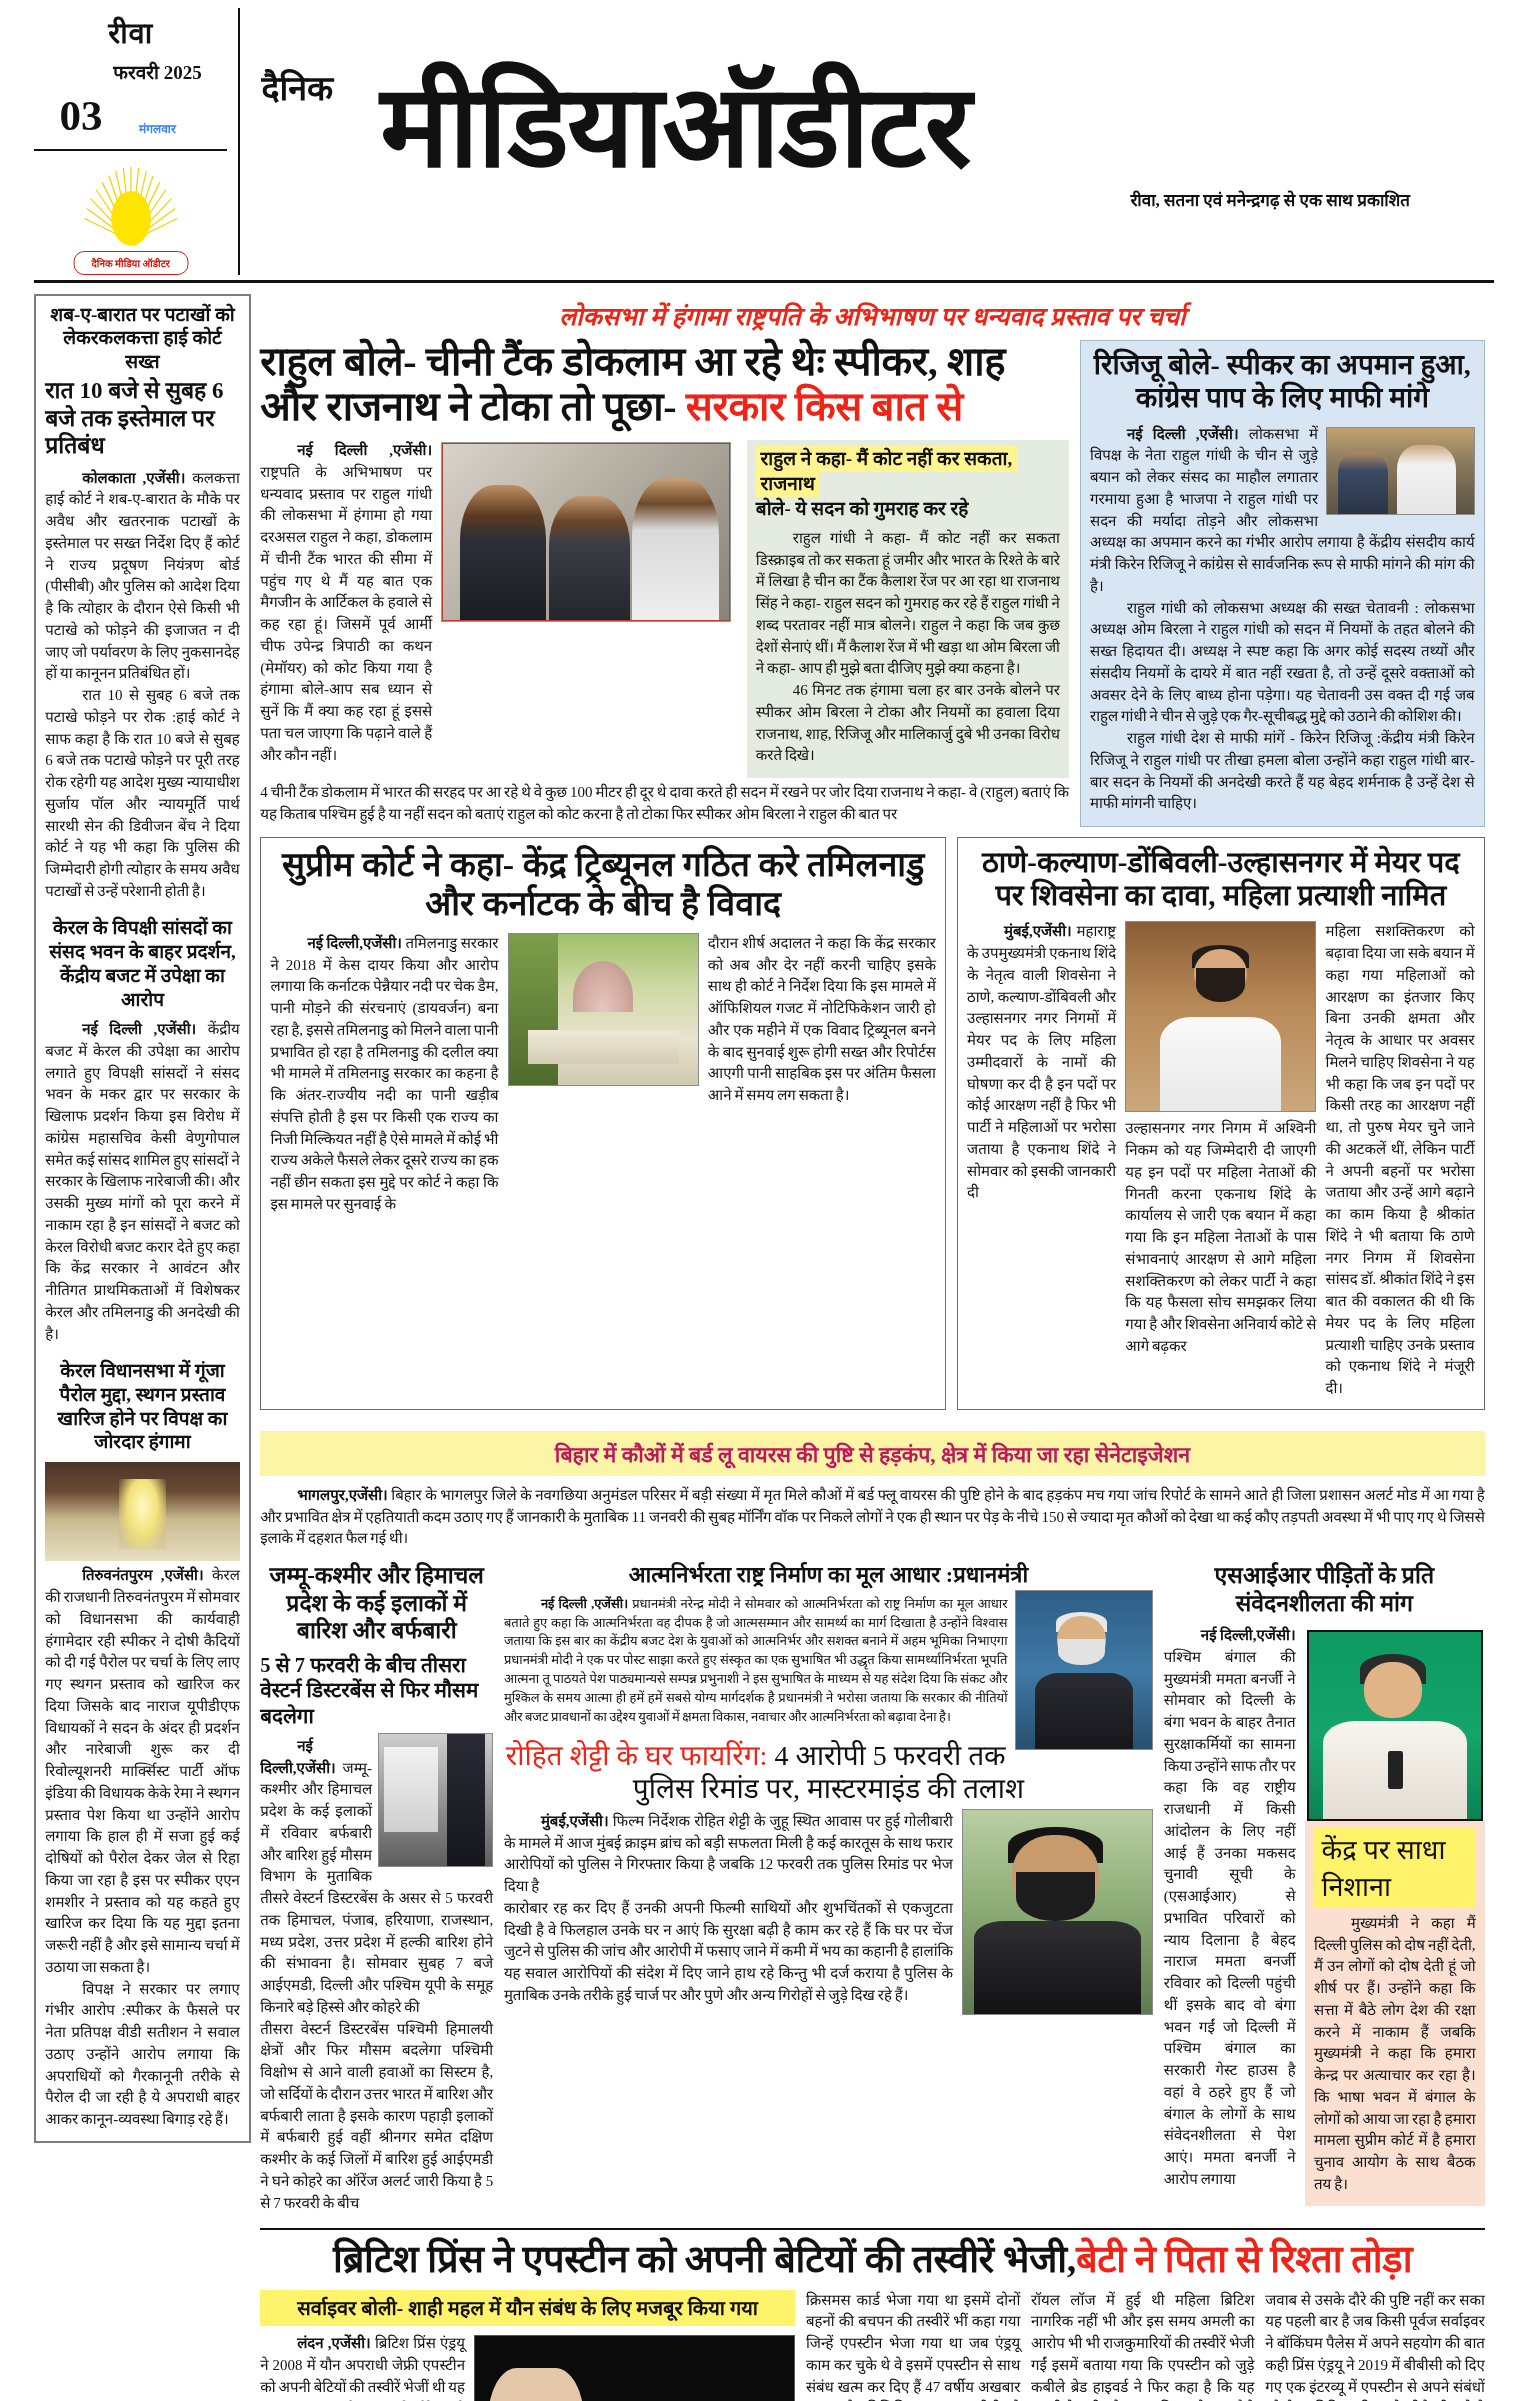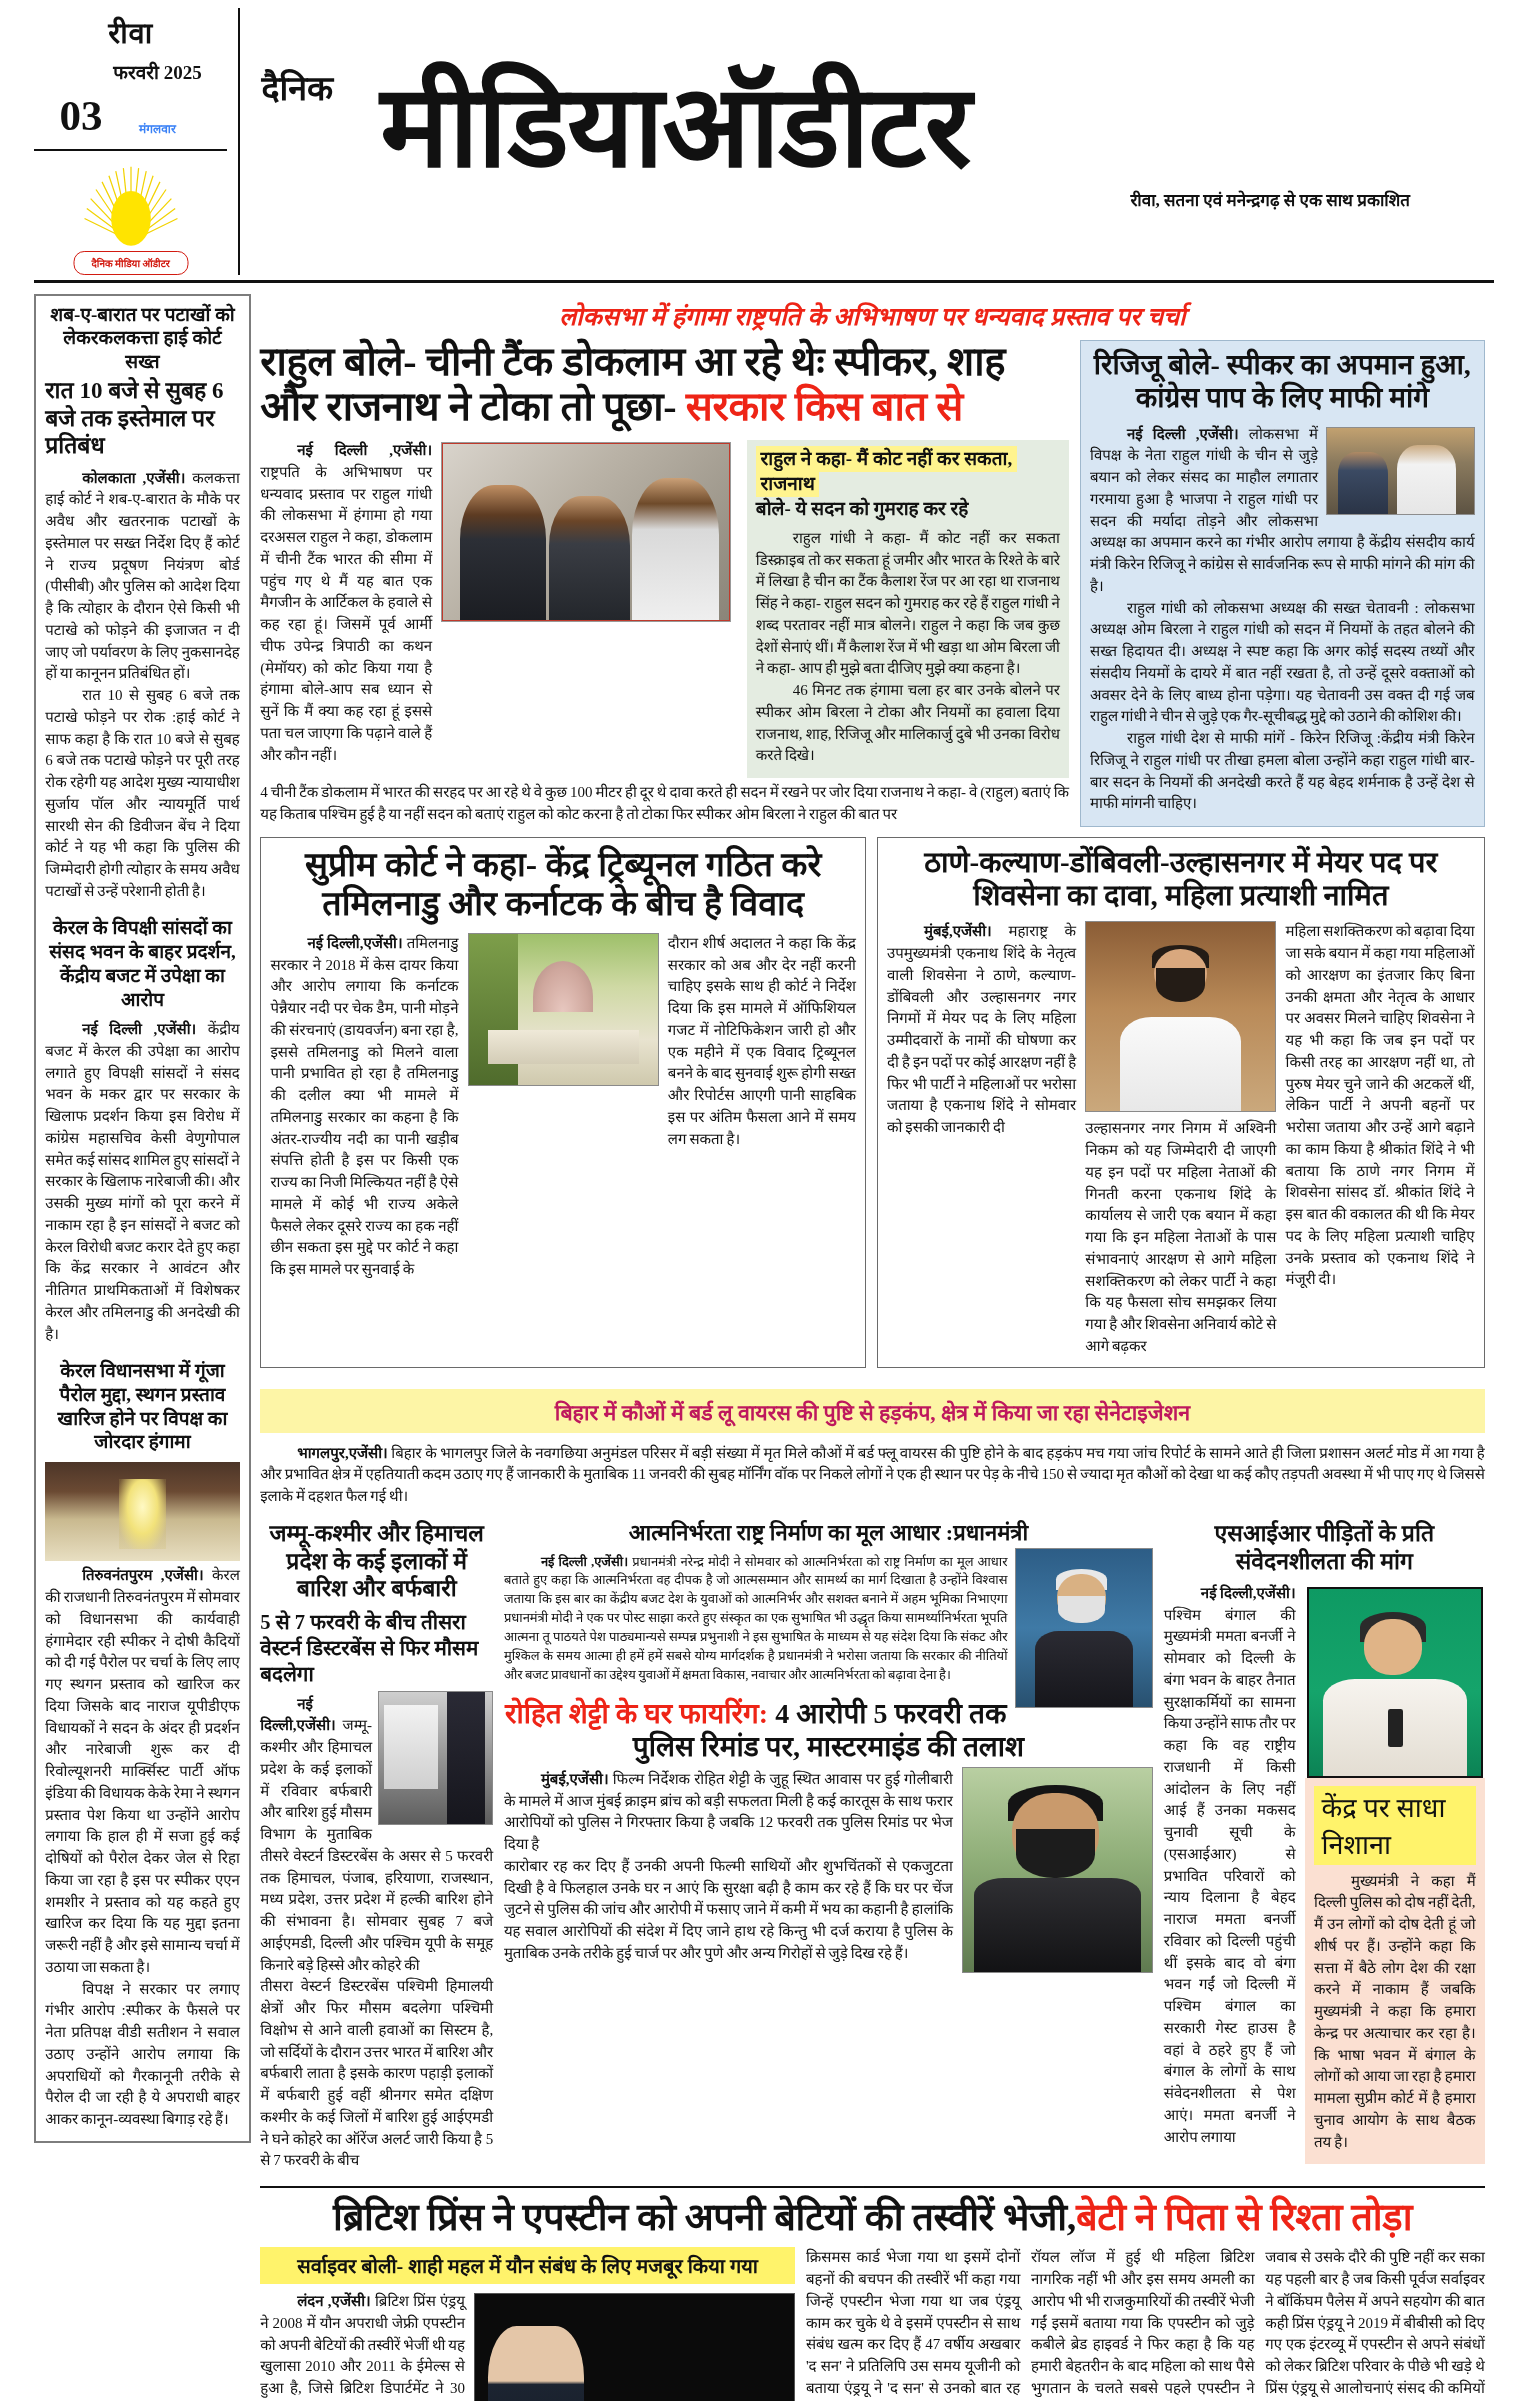--- a/index.html
+++ b/index.html
@@ -279,21 +279,21 @@
   .mamata-pic .mic{ position:absolute; left:46%; bottom:16%; width:9%; height:20%;
     background:#222; border-radius:2.3px;}
   .peachbox {
     background: #fbe0d2; padding: 7.6px 9.2px 10.7px 9.2px; margin-top: 0;
   }
   .peach-title {
     background:#fff36b; display:inline-block; padding: 2.3px 7.6px;
     font-size: 27px; font-weight: normal; color:#111;
   }
 
-  .rs-head { font-size: 28px; font-weight: bold; line-height: 1.18; color: #111; text-align:center;}
+  .rs-head { font-size: 28px; font-weight: normal; line-height: 1.18; color: #111; text-align:center;}
   .rs-head .red { color: #ee2416; }
   .rs-pic {
     width: 191px; height: 206px; float: right; margin: 4.6px 0 6.1px 9.2px;
     background: linear-gradient(180deg,#b9cfa2 0%,#8fae78 45%,#5f7a50 100%);
     position: relative; overflow: hidden; border:0.8px solid #8a8a8a;
   }
   .rs-pic .face{ position:absolute; left:26%; top:12%; width:46%; height:40%;
     background:#c99a6c; border-radius:46%;}
   .rs-pic .hair{ position:absolute; left:24%; top:8%; width:50%; height:18%;
     background:#141414; border-radius:50% 50% 0 0;}
@@ -472,21 +472,21 @@
               <div class="tree"></div>
                 <div class="dome"></div>
                 <div class="base"></div>
             </div>
             <div style="flex:1">
               <p class="body-txt">दौरान शीर्ष अदालत ने कहा कि केंद्र सरकार को अब और देर नहीं करनी चाहिए इसके साथ ही कोर्ट ने निर्देश दिया कि इस मामले में ऑफिशियल गजट में नोटिफिकेशन जारी हो और एक महीने में एक विवाद ट्रिब्यूनल बनने के बाद सुनवाई शुरू होगी सख्त और रिपोर्टस आएगी पानी साहबिक इस पर अंतिम फैसला आने में समय लग सकता है।</p>
             </div>
           </div>
         </div>
 
-        <div class="sc-col" style="width:608px;flex:none">
+        <div class="sc-col" style="width:528px;flex:none">
           <div class="sc-head" style="font-size:29px">ठाणे-कल्याण-डोंबिवली-उल्हासनगर में मेयर पद पर शिवसेना का दावा, महिला प्रत्याशी नामित</div>
           <div class="sc-grid">
             <div style="flex:1">
               <p class="body-txt indent"><span class="lede">मुंबई,एजेंसी।</span>
                 <span>महाराष्ट्र के उपमुख्यमंत्री एकनाथ शिंदे के नेतृत्व वाली शिवसेना ने ठाणे, कल्याण-डोंबिवली और उल्हासनगर नगर निगमों में मेयर पद के लिए महिला उम्मीदवारों के नामों की घोषणा कर दी है इन पदों पर कोई आरक्षण नहीं है फिर भी पार्टी ने महिलाओं पर भरोसा जताया है एकनाथ शिंदे ने सोमवार को इसकी जानकारी दी</span></p>
             </div>
             <div style="flex:none;width:191px">
               <div class="thane-pic">
                 <div class="chair"></div>
                   <div class="hair"></div>

